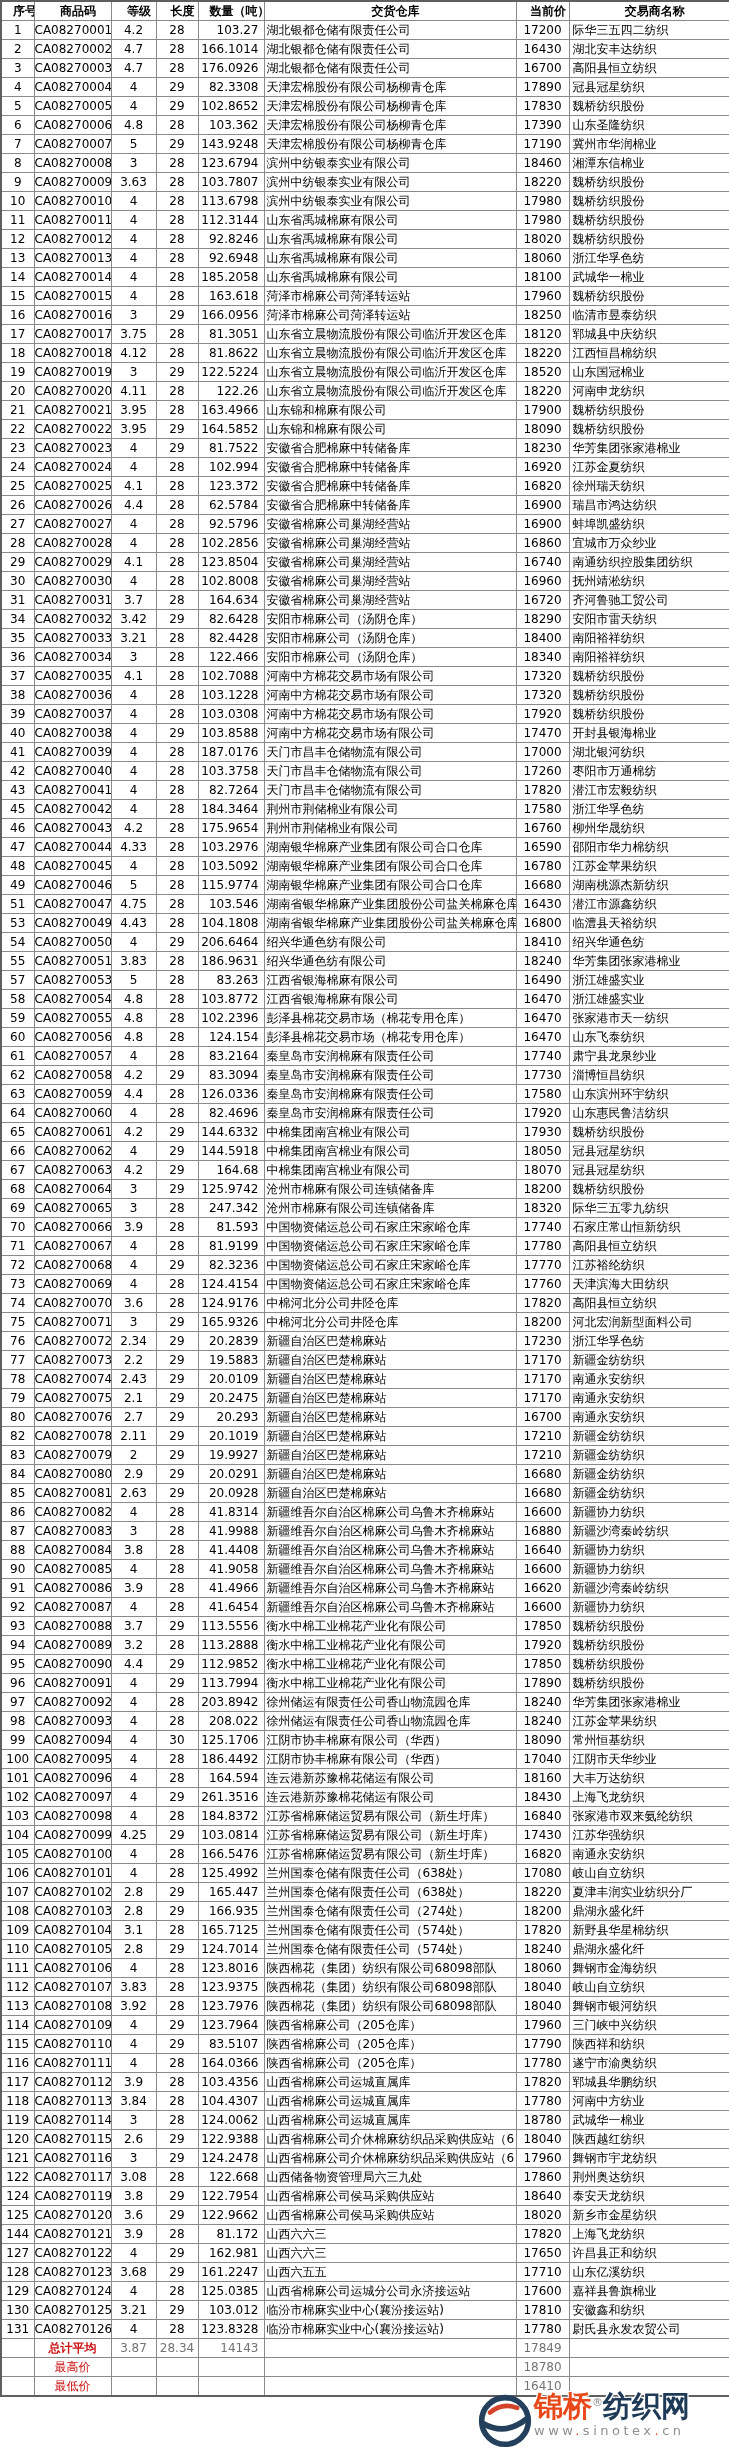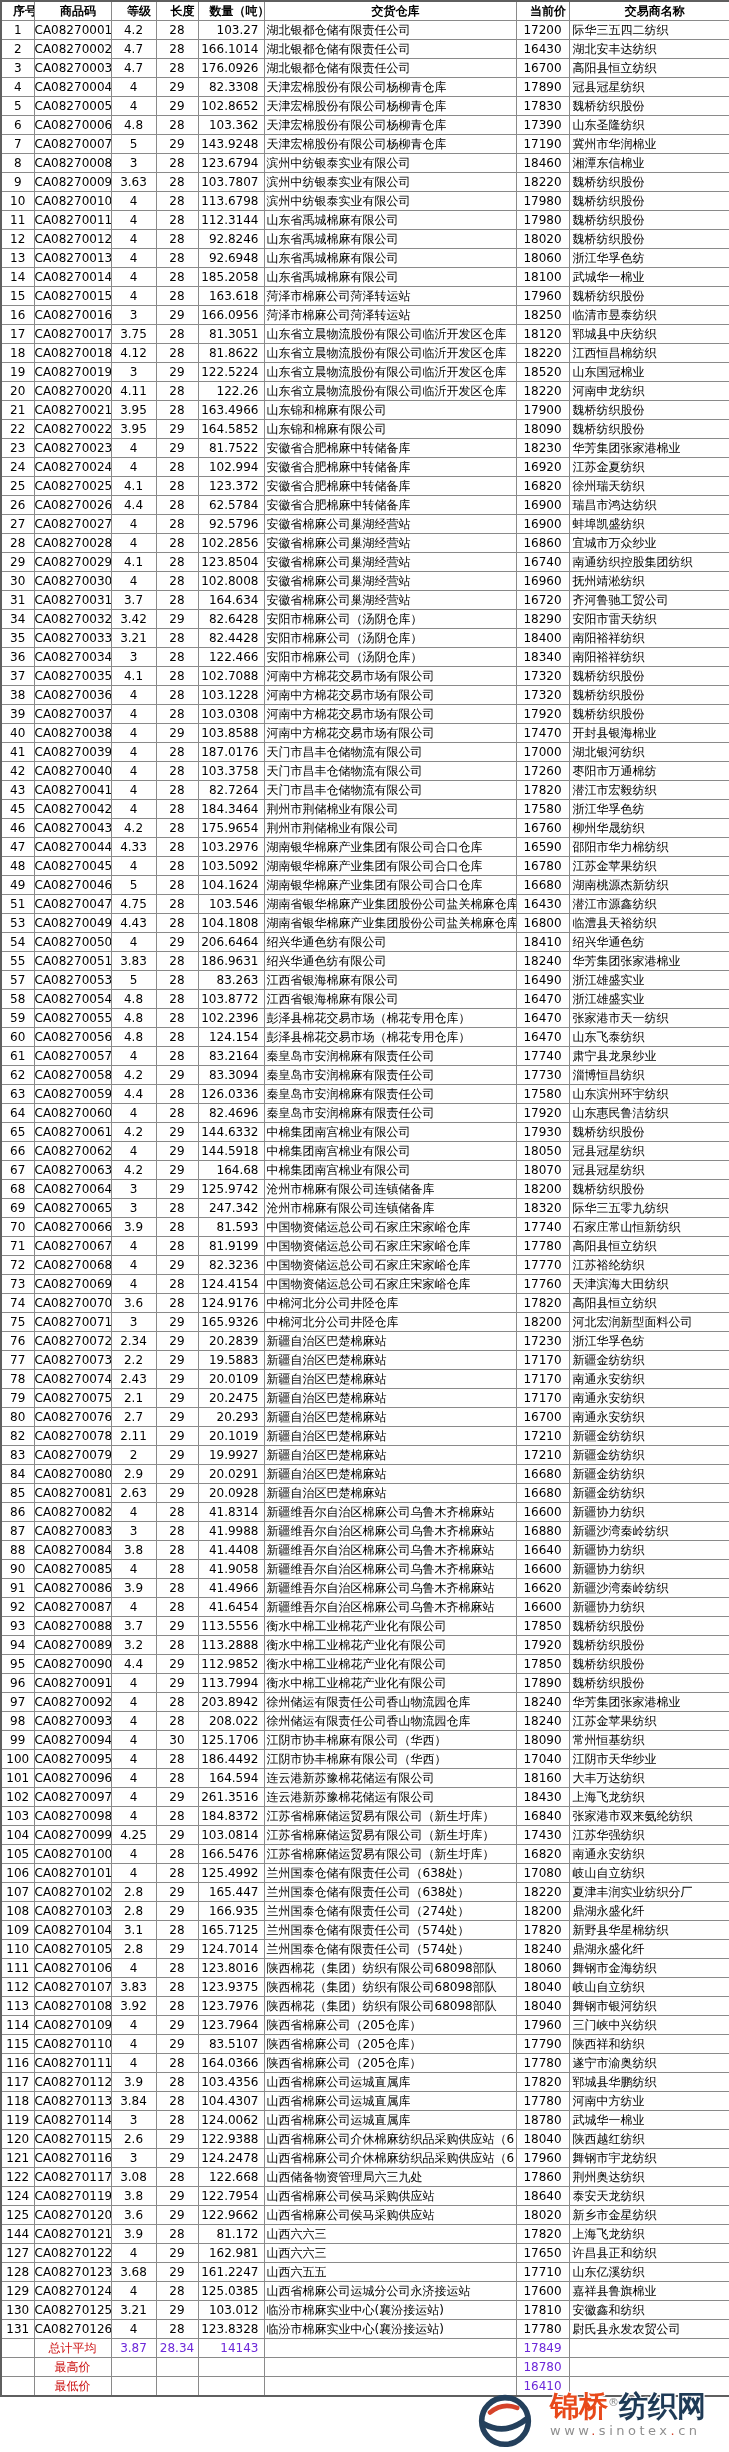--- a/index.html
+++ b/index.html
@@ -20,29 +20,29 @@
   th{font-weight:bold;text-align:center;font-size:12px;padding-left:11px;}
   .c0{text-align:center;}
   .c1{text-align:center;}
   .c2{text-align:center;}
   .c3{text-align:center;}
   .c4{text-align:right;padding-right:5px;}
   .c5{text-align:left;padding-left:2px;}
   .c6{text-align:center;}
   .c7{text-align:left;padding-left:3px;}
   tr.summary .sum-label{color:#cc1111;text-align:center;}
-  tr.summary.avg .sum-label{font-weight:normal;}
-  tr.summary .sum-val{color:#6d28d9;}
+  tr.summary.avg .sum-label{font-weight:bold;}
+  tr.summary .sum-val{color:#737373;}
   
   .watermark{
     position:absolute;left:477px;top:2386px;width:252px;height:66px;
     display:flex;align-items:flex-start;z-index:9;pointer-events:none;
   }
   .wm-logo{width:56px;height:56px;flex:none;margin-top:6px;}
-  .wm-text{margin-left:17px;}
+  .wm-text{margin-left:1px;}
   .wm-brand{
     font-size:29px;font-weight:bold;line-height:34px;white-space:nowrap;
     text-shadow:1px 1px 0 #fff,-1px -1px 0 #fff,1px -1px 0 #fff,-1px 1px 0 #fff;
   }
   .wm-brand .red{color:#e8491b;}
   .wm-brand .reg{font-size:11px;color:#8a8a8a;vertical-align:10px;font-weight:normal;}
   .wm-brand .dark{color:#1e3a56;}
   .wm-url{
     font-size:13px;color:#8f8f8f;letter-spacing:3.5px;line-height:16px;
     margin-top:0;white-space:nowrap;
@@ -525,21 +525,21 @@
         <td class="c4">103.5092</td>
         <td class="c5">湖南银华棉麻产业集团有限公司合口仓库</td>
         <td class="c6">16780</td>
         <td class="c7">江苏金苹果纺织</td>
       </tr>
       <tr>
         <td class="c0">49</td>
         <td class="c1">CA08270046</td>
         <td class="c2">5</td>
         <td class="c3">28</td>
-        <td class="c4">104.1624</td>
+        <td class="c4">115.9774</td>
         <td class="c5">湖南银华棉麻产业集团有限公司合口仓库</td>
         <td class="c6">16680</td>
         <td class="c7">湖南桃源杰新纺织</td>
       </tr>
       <tr>
         <td class="c0">51</td>
         <td class="c1">CA08270047</td>
         <td class="c2">4.75</td>
         <td class="c3">28</td>
         <td class="c4">103.546</td>

